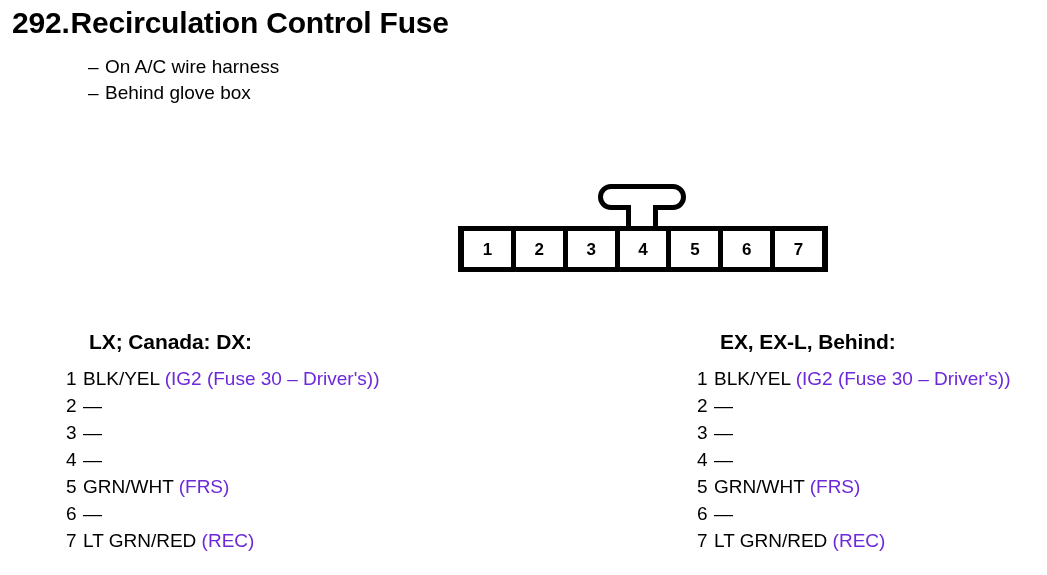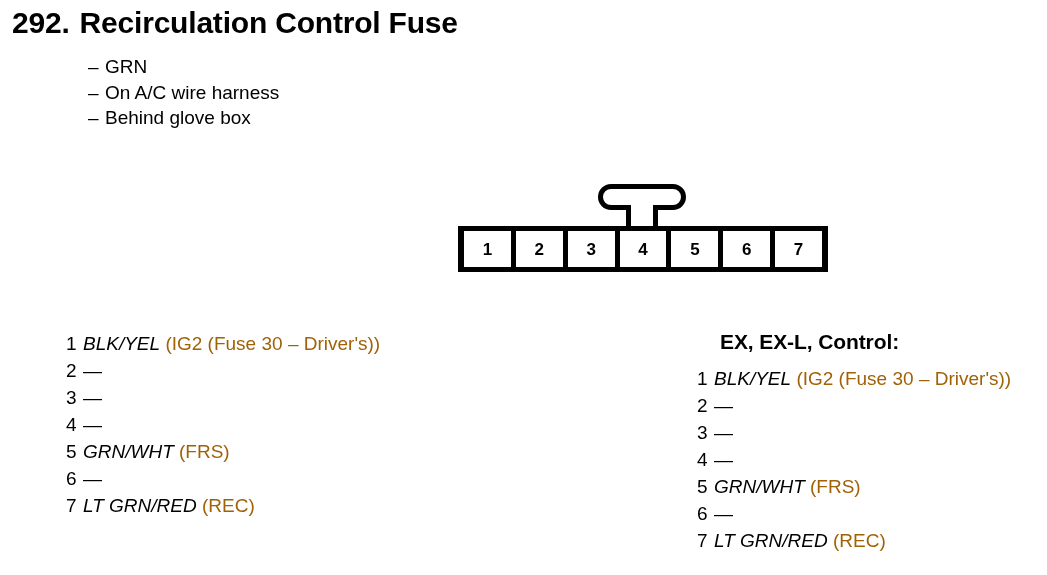--- a/index.html
+++ b/index.html
@@ -23,21 +23,21 @@
     position: absolute;
     left: 12px;
     top: 6px;
     font-size: 30px;
     font-weight: bold;
     letter-spacing: -0.2px;
     white-space: nowrap;
     line-height: 1.1;
   }
   .page-title .num {
-    margin-right: 10px;
+    margin-right: 1px;
   }
 
   
   .notes {
     position: absolute;
     left: 88px;
     top: 54px;
     font-size: 19px;
     line-height: 25.5px;
   }
@@ -133,38 +133,36 @@
     line-height: 27px;
     white-space: nowrap;
   }
   .pin-num {
     display: inline-block;
     width: 17px;
     text-align: left;
   }
   .pin-wire {
     color: #000000;
-    font-style: italic;
   }
   .pin-signal {
-    color: #a16207;
+    color: #6d28d9;
   }
   .pin-empty {
     color: #000000;
   }
 </style>
 </head>
 <body>
 
 <div class="page-title">
   <span class="num">292.</span><span>Recirculation Control Fuse</span>
 </div>
 
 <div class="notes" id="notes-list">
-    <div class="note-row"><span class="note-dash">–</span><span>GRN</span></div>
     <div class="note-row"><span class="note-dash">–</span><span>On A/C wire harness</span></div>
     <div class="note-row"><span class="note-dash">–</span><span>Behind glove box</span></div>
   </div>
 
 <div class="connector-wrap">
   <div class="latch">
     <div class="latch-bar"></div>
     <div class="latch-neck"></div>
   </div>
   <div class="connector-body" id="connector-body">
@@ -172,33 +170,34 @@
       <div class="pin-cell">2</div>
       <div class="pin-cell">3</div>
       <div class="pin-cell">4</div>
       <div class="pin-cell">5</div>
       <div class="pin-cell">6</div>
       <div class="pin-cell">7</div>
     </div>
 </div>
 
 <div class="variant-col left">
+  <div class="variant-heading">LX; Canada: DX:</div>
   <div id="pin-list-0">
       <div class="pin-row"><span class="pin-num">1</span><span class="pin-wire">BLK/YEL</span> <span class="pin-signal">(IG2 (Fuse 30 – Driver's))</span></div>
       <div class="pin-row"><span class="pin-num">2</span><span class="pin-empty">—</span></div>
       <div class="pin-row"><span class="pin-num">3</span><span class="pin-empty">—</span></div>
       <div class="pin-row"><span class="pin-num">4</span><span class="pin-empty">—</span></div>
       <div class="pin-row"><span class="pin-num">5</span><span class="pin-wire">GRN/WHT</span> <span class="pin-signal">(FRS)</span></div>
       <div class="pin-row"><span class="pin-num">6</span><span class="pin-empty">—</span></div>
       <div class="pin-row"><span class="pin-num">7</span><span class="pin-wire">LT GRN/RED</span> <span class="pin-signal">(REC)</span></div>
     </div>
 </div>
 
 <div class="variant-col right">
-  <div class="variant-heading">EX, EX-L, Control:</div>
+  <div class="variant-heading">EX, EX-L, Behind:</div>
   <div id="pin-list-1">
       <div class="pin-row"><span class="pin-num">1</span><span class="pin-wire">BLK/YEL</span> <span class="pin-signal">(IG2 (Fuse 30 – Driver's))</span></div>
       <div class="pin-row"><span class="pin-num">2</span><span class="pin-empty">—</span></div>
       <div class="pin-row"><span class="pin-num">3</span><span class="pin-empty">—</span></div>
       <div class="pin-row"><span class="pin-num">4</span><span class="pin-empty">—</span></div>
       <div class="pin-row"><span class="pin-num">5</span><span class="pin-wire">GRN/WHT</span> <span class="pin-signal">(FRS)</span></div>
       <div class="pin-row"><span class="pin-num">6</span><span class="pin-empty">—</span></div>
       <div class="pin-row"><span class="pin-num">7</span><span class="pin-wire">LT GRN/RED</span> <span class="pin-signal">(REC)</span></div>
     </div>
 </div>

